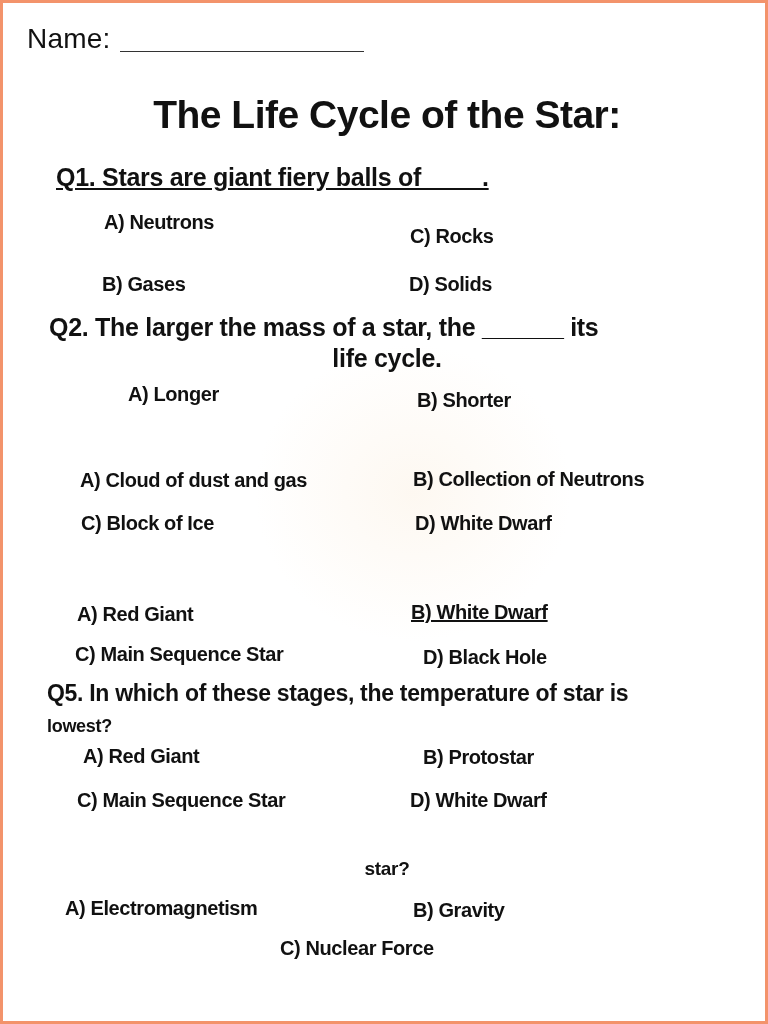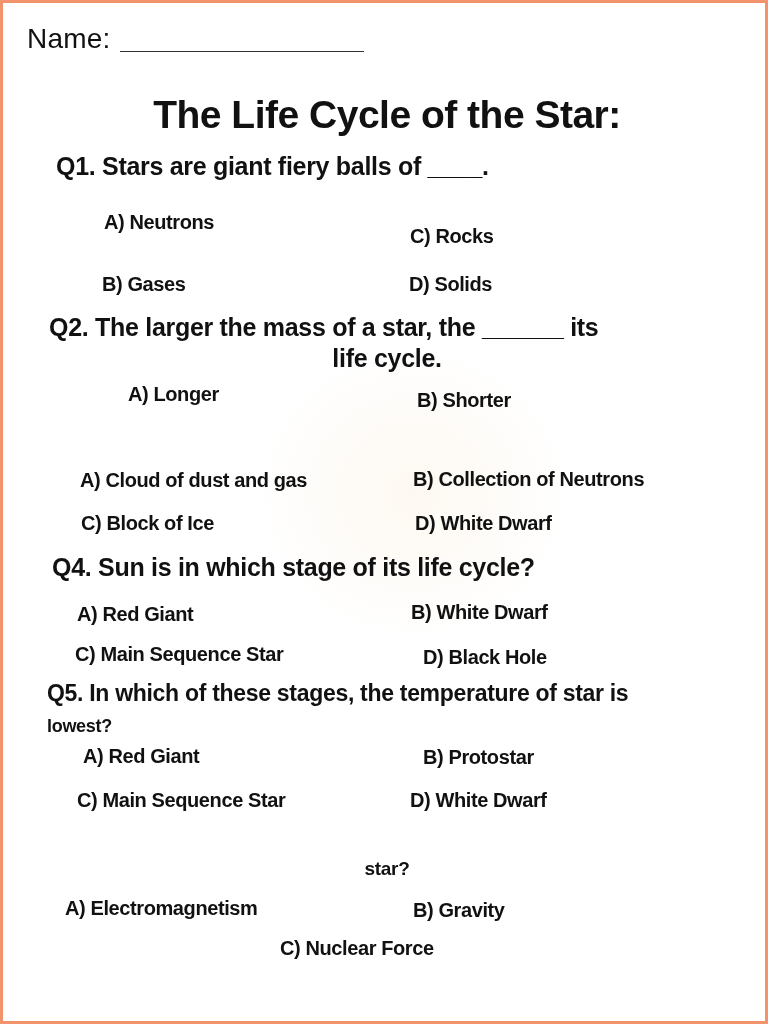--- a/index.html
+++ b/index.html
@@ -34,39 +34,38 @@
 <body>
 
 <div class="page">
   <div class="watermark"></div>
 
   <div class="abs name-label">Name:</div>
   <div class="name-line"></div>
 
   <div class="abs title">The Life Cycle of the Star:</div>
 
-  <div class="abs q" style="left:53px; top:149px;">Q1. Stars are giant fiery balls of ____.</div>
+  <div class="abs q" style="left:53px; top:160px;text-decoration:underline;">Q1. Stars are giant fiery balls of ____.</div>
   <div class="abs opt" style="left:101px; top:208px;">A) Neutrons</div>
   <div class="abs opt" style="left:407px; top:222px;">C) Rocks</div>
   <div class="abs opt" style="left:99px; top:270px;">B) Gases</div>
   <div class="abs opt" style="left:406px; top:270px;">D) Solids</div>
 
   <div class="abs q" style="left:46px; top:310px;text-align:right;">Q2. The larger the mass of a star, the ______ its</div>
   <div class="abs q center" style="top:341px;">life cycle.</div>
   <div class="abs opt" style="left:125px; top:380px;">A) Longer</div>
   <div class="abs opt" style="left:414px; top:386px;">B) Shorter</div>
 
   <div class="abs opt" style="left:410px; top:465px;">B) Collection of Neutrons</div>
   <div class="abs opt" style="left:77px; top:466px;">A) Cloud of dust and gas</div>
   <div class="abs opt" style="left:78px; top:509px;">C) Block of Ice</div>
   <div class="abs opt" style="left:412px; top:509px;">D) White Dwarf</div>
 
-  <div class="abs q" style="left:49px; top:550px;">Q4. Sun is in which stage of its life cycle?</div>
   <div class="abs opt" style="left:74px; top:600px;">A) Red Giant</div>
-  <div class="abs opt" style="left:408px; top:598px;">B) White Dwarf</div>
+  <div class="abs opt" style="left:408px; top:598px;text-decoration:underline;">B) White Dwarf</div>
   <div class="abs opt" style="left:72px; top:640px;">C) Main Sequence Star</div>
   <div class="abs opt" style="left:420px; top:643px;">D) Black Hole</div>
 
   <div class="abs q" style="left:44px; top:677px; font-size:23px;">Q5. In which of these stages, the temperature of star is</div>
   <div class="abs q" style="left:44px; top:713px; font-size:18px;">lowest?</div>
   <div class="abs opt" style="left:80px; top:742px;">A) Red Giant</div>
   <div class="abs opt" style="left:420px; top:743px;">B) Protostar</div>
   <div class="abs opt" style="left:74px; top:786px;">C) Main Sequence Star</div>
   <div class="abs opt" style="left:407px; top:786px;">D) White Dwarf</div>
 

